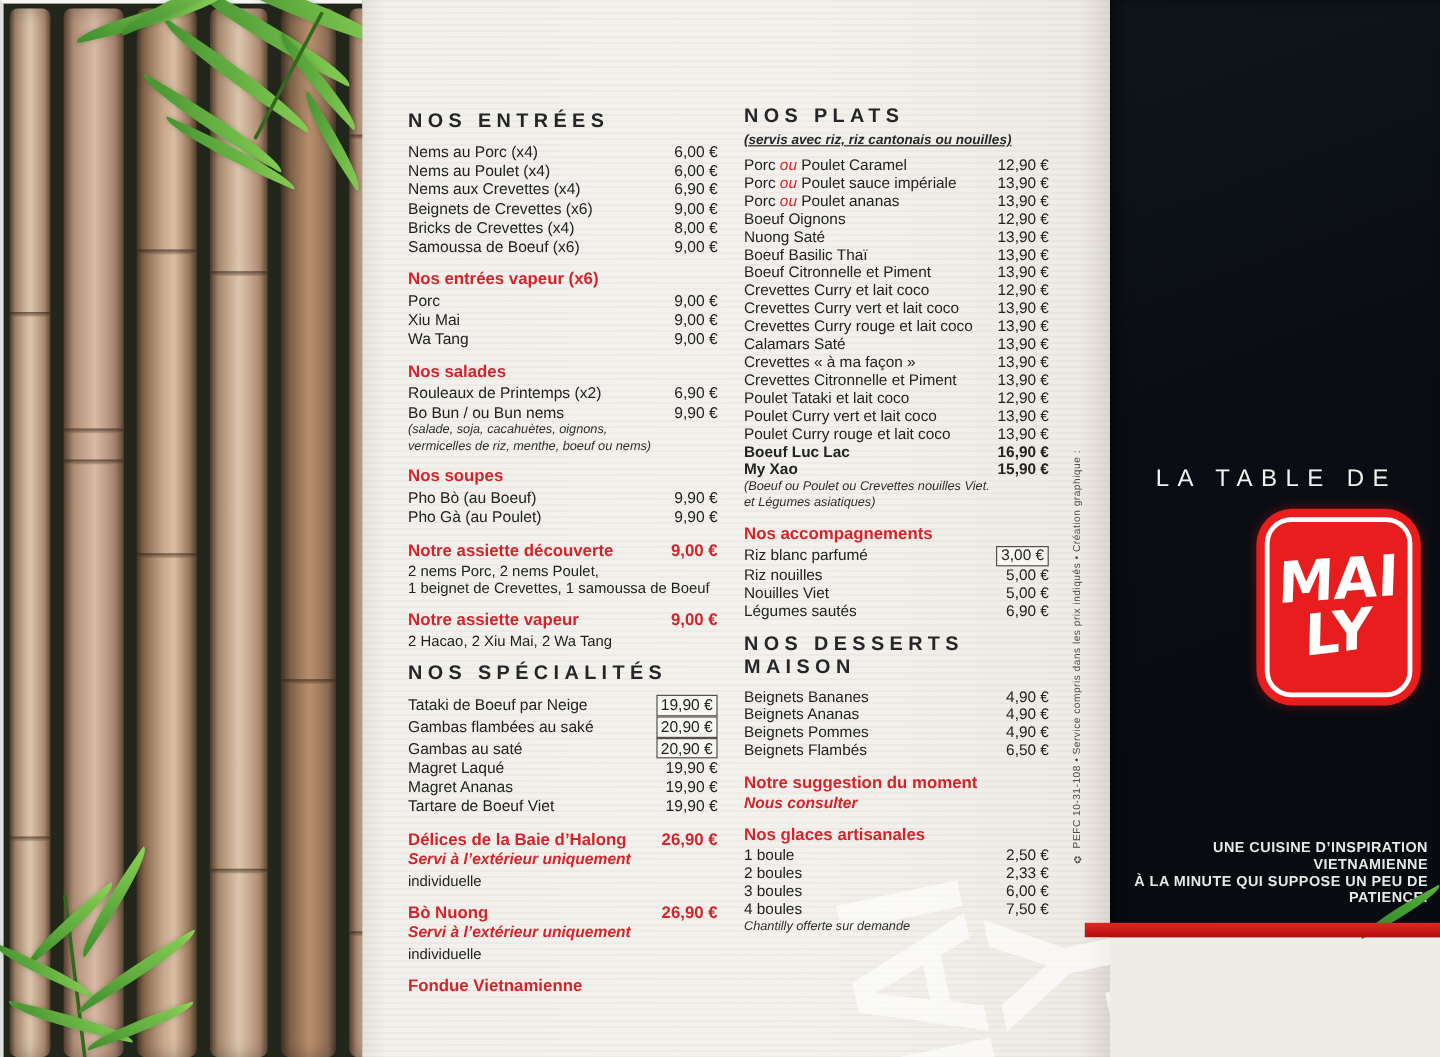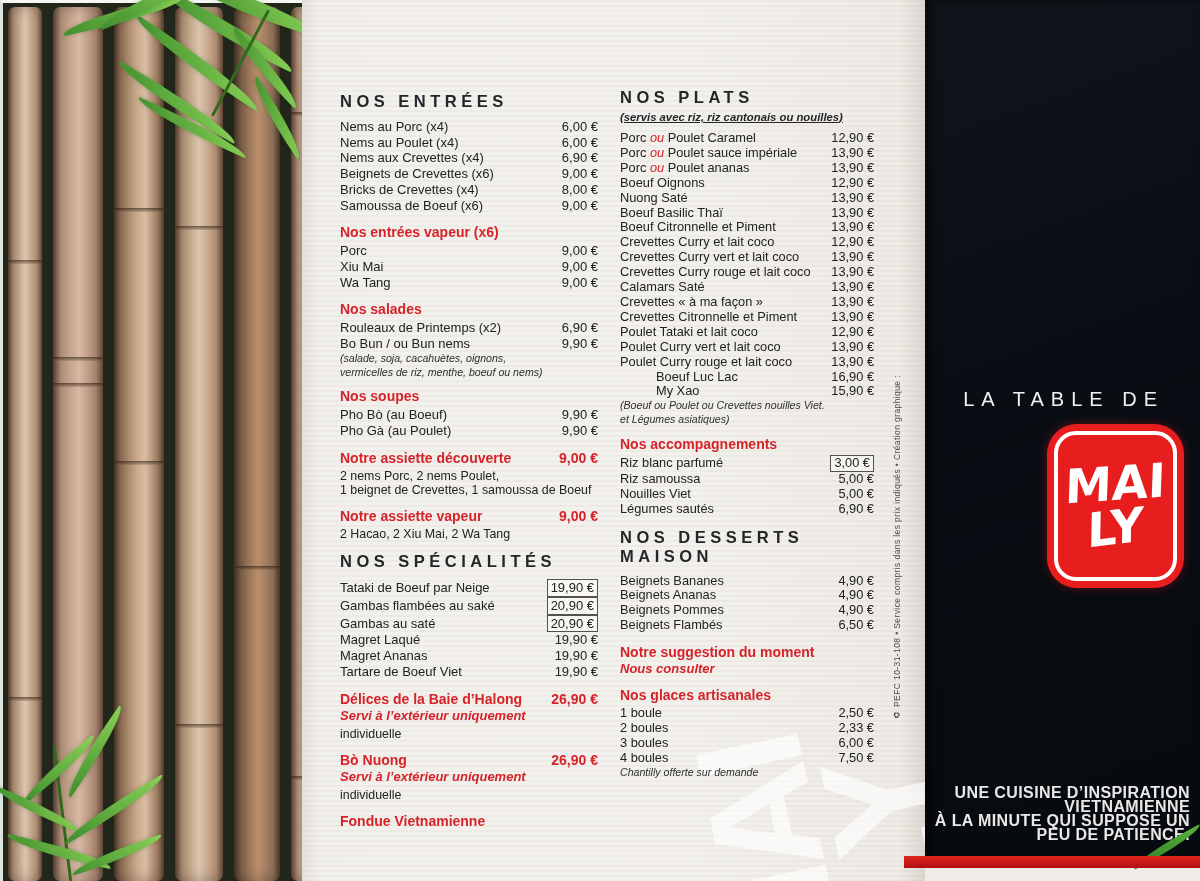--- a/index.html
+++ b/index.html
@@ -42,45 +42,45 @@
   .sec.major .sec-title{font-size:16.5px;font-weight:700;letter-spacing:4.5px;color:#26262a;}
   .sec.red .sec-title{color:#d6232a;font-weight:700;font-size:14px;}
   .sec-price{color:#d6232a;font-weight:700;font-size:14px;white-space:nowrap;}
   .sec-sub{font-style:italic;margin:-2px 0 4px;}
   .sec-sub.redsub{color:#d6232a;font-weight:700;font-size:13px;}
   .sec-sub.blacksub{color:#26262a;font-weight:700;font-size:11.3px;margin:-4px 0 8px;text-decoration:underline;}
   .row{display:flex;justify-content:space-between;align-items:baseline;
     font-size:13px;line-height:15.7px;}
   .col-right .row{font-size:12.8px;line-height:14.9px;}
   .row .price{white-space:nowrap;margin-left:8px;}
-  .row.bold{font-weight:400;margin-left:36px;}
+  .row.bold{font-weight:700;}
   .row.boxed .price{border:1px solid #55504a;padding:0 3px;background:rgba(252,251,249,.6);}
   .ou{color:#d6232a;font-style:italic;}
   .note{font-size:10.6px;font-style:italic;line-height:10.8px;color:#2e2e2e;margin:1px 0 3px;}
   .desc{font-size:12.4px;line-height:14.2px;color:#222;}
   .side-note{position:absolute;left:588px;top:390px;height:330px;width:14px;
     writing-mode:vertical-rl;transform:rotate(180deg);font-size:8.5px;color:#4c4c4c;
     letter-spacing:.4px;display:flex;align-items:center;white-space:nowrap;}
 
   
-  .black-panel{position:absolute;left:925px;top:0;width:275px;height:868px;
+  .black-panel{position:absolute;left:925px;top:0;width:275px;height:781px;
     background:linear-gradient(160deg,#10151c 0%,#0a0e14 40%,#070a0f 100%);
     box-shadow:inset 6px 0 10px rgba(0,0,0,.5);}
   .brand-line{position:absolute;top:388px;right:36px;color:#f1f1ef;
     font-size:20px;letter-spacing:7px;font-weight:500;white-space:nowrap;}
   .logo{position:absolute;top:424px;right:16px;width:137px;height:164px;
     background:#e81e1e;border-radius:30px;box-shadow:0 0 10px rgba(232,30,30,.35);}
   .logo-border{position:absolute;inset:7px;border:4px solid #fff;border-radius:22px;
     display:flex;flex-direction:column;align-items:center;justify-content:center;}
   .logo-text{color:#fff;font-weight:800;font-size:47px;line-height:44px;
     font-family:"DejaVu Sans","Liberation Sans",sans-serif;
     transform:rotate(-4deg) skewX(-6deg);letter-spacing:0px;}
   .logo-text.l2{transform:rotate(-7deg) skewX(-8deg);}
   .tagline{position:absolute;right:10px;bottom:26px;text-align:right;color:#e8e8e6;
-    font-size:16px;font-weight:700;letter-spacing:.4px;line-height:14px;}
+    font-size:12px;font-weight:700;letter-spacing:.4px;line-height:14px;}
   .red-strip{position:absolute;right:0;bottom:0;width:296px;height:12px;
     background:linear-gradient(180deg,#e0281f,#b30d10);}
   .panel-leaf{position:absolute;right:-6px;bottom:16px;width:78px;height:10px;
     background:linear-gradient(45deg,#2e7d22,#58b33e);
     border-radius:100% 4% 100% 4%;transform:rotate(-28deg);}
 </style>
 </head>
 <body>
 
 <div class="stage">
@@ -359,21 +359,21 @@
         </div>
         <div class="sec red">
           <div class="sec-head">
             <span class="sec-title">Nos accompagnements</span>
           </div>
           <div class="row boxed">
             <span class="name"><span>Riz blanc parfumé</span></span>
             <span class="price">3,00 €</span>
           </div>
           <div class="row">
-            <span class="name"><span>Riz samoussa</span></span>
+            <span class="name"><span>Riz nouilles</span></span>
             <span class="price">5,00 €</span>
           </div>
           <div class="row">
             <span class="name"><span>Nouilles Viet</span></span>
             <span class="price">5,00 €</span>
           </div>
           <div class="row">
             <span class="name"><span>Légumes sautés</span></span>
             <span class="price">6,90 €</span>
           </div>

